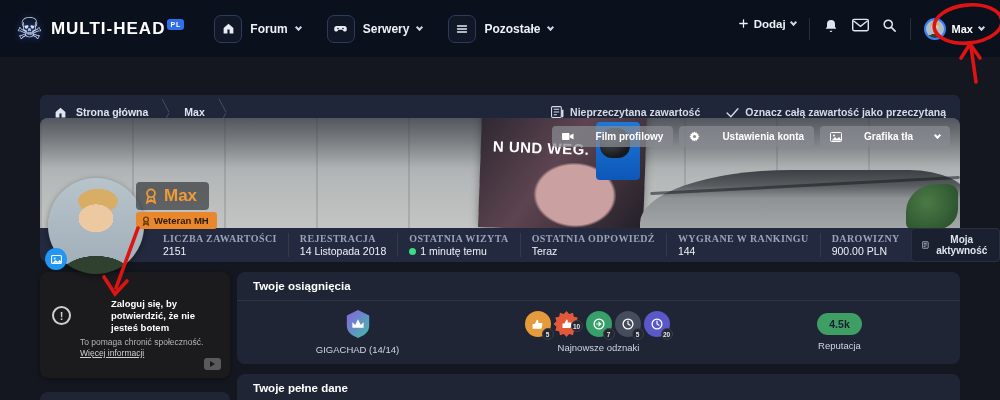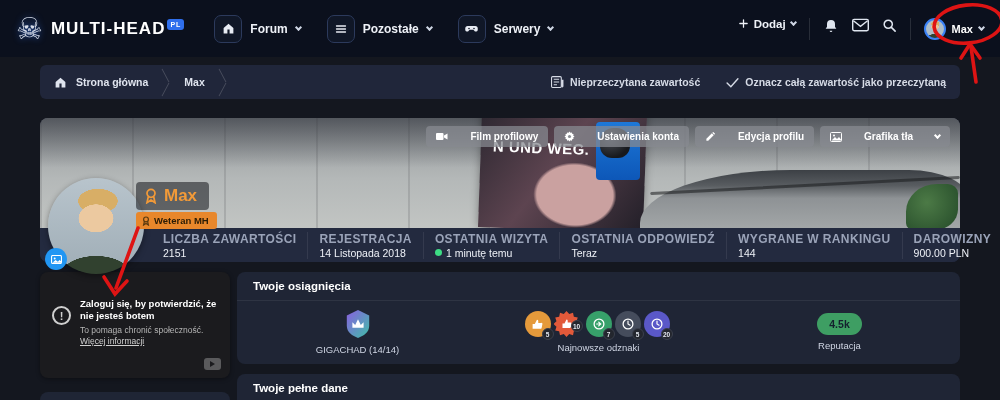--- a/index.html
+++ b/index.html
@@ -29,21 +29,21 @@
   .icon-btn { display:flex; align-items:center; justify-content:center; cursor:pointer; }
   .user-chip { display:flex; align-items:center; gap:6px; cursor:pointer; }
   .avatar-sm { width:22px; height:22px; border-radius:50%; border:2px solid #3b82f6;
     background:
       radial-gradient(ellipse 34% 26% at 50% 40%, #e8c49a 0 60%, transparent 61%),
       radial-gradient(ellipse 38% 24% at 52% 22%, #d8ae66 0 60%, transparent 61%),
       radial-gradient(ellipse 70% 40% at 50% 102%, #33412f 0 60%, transparent 61%),
       #aebdc6; }
   .user-name { font-size:11px; font-weight:bold; color:#fff; }
   
-  .crumb-row { position:absolute; top:65px; left:40px; width:920px; height:34px;
+  .crumb-row { position:absolute; top:95px; left:40px; width:920px; height:34px;
     background:#20263a; border-radius:6px; display:flex; align-items:center; padding:0 14px; }
   .crumb { display:flex; align-items:center; gap:9px; font-size:10.5px; font-weight:bold; color:#dfe4ee; }
   .bc-sep { position:relative; width:10px; height:27px; margin:0 4px; }
   .bc-sep::before, .bc-sep::after { content:""; position:absolute; left:4px; width:1px; height:15px;
     background:rgba(255,255,255,.18); }
   .bc-sep::before { top:-1px; transform:rotate(-28deg); }
   .bc-sep::after { bottom:-1px; transform:rotate(28deg); }
   .crumb-links { margin-left:auto; display:flex; align-items:center; gap:26px; }
   .crumb-link { display:flex; align-items:center; gap:6px; font-size:10.5px; font-weight:bold; color:#d6dbe6; cursor:pointer; }
   
@@ -88,33 +88,33 @@
   .name-row { display:inline-flex; align-items:center; gap:6px; background:rgba(18,20,26,.55);
     padding:4px 12px 4px 8px; border-radius:4px; }
   .profile-name { color:#f29a38; font-size:17px; font-weight:bold; }
   .rank-badge { display:inline-flex; align-items:center; gap:4px; background:#e8872b; color:#2b1c05;
     font-size:9.5px; font-weight:bold; padding:3px 8px 3px 6px; border-radius:3px; margin-top:2px;justify-content:flex-end; }
   
   .stats-bar { position:absolute; left:0; right:0; bottom:0; height:34px; background:#232a3f;
     border-radius:0 0 8px 8px; display:flex; align-items:center; padding-left:112px; }
   .stat { padding:0 11px; border-left:1px solid rgba(255,255,255,.08); }
   .stat:first-child { border-left:none; }
-  .stat-label { font-size:12px; font-weight:bold; letter-spacing:.4px; color:#9aa3b8; white-space:nowrap; }
+  .stat-label { font-size:10px; font-weight:bold; letter-spacing:.4px; color:#9aa3b8; white-space:nowrap;font-family:Liberation Serif, serif; }
   .stat-value { font-size:10.5px; color:#eef1f7; margin-top:1px; white-space:nowrap; display:flex; align-items:center; gap:4px; }
   .online-dot { width:7px; height:7px; border-radius:50%; background:#3ddc84; display:inline-block; }
   .activity-btn { margin-left:auto; margin-right:10px; display:flex; align-items:center; gap:5px;
     background:#1a2030; border:1px solid rgba(255,255,255,.07); color:#dfe4ee; font-size:10px; font-weight:bold;
     padding:5px 10px; border-radius:4px; cursor:pointer; font-family:"Liberation Sans",sans-serif; }
   
   .captcha { position:absolute; top:272px; left:40px; width:190px; height:106px; background:#1b1b1e;
     border-radius:8px; box-shadow:0 1px 4px rgba(0,0,0,.4); padding:26px 12px 0 12px; }
   .captcha-inner { display:flex; gap:9px; }
   .info-circle { flex:0 0 auto; width:19px; height:19px; border-radius:50%; border:2px solid #cfcfcf;
     color:#cfcfcf; font-size:11px; font-weight:bold; display:flex; align-items:center; justify-content:center; margin-top:8px; }
-  .captcha-title { font-size:9.5px; font-weight:bold; color:#fff; line-height:1.25; }
+  .captcha-title { font-size:9.5px; font-weight:bold; color:#fff; line-height:1.25;margin-left:31px; }
   .captcha-body { font-size:8.5px; color:#b5b5b5; margin-top:3px; line-height:1.3; }
   .captcha-link { color:#cfcfcf; text-decoration:underline; cursor:pointer; }
   .yt-icon { position:absolute; right:9px; bottom:8px; width:17px; height:12px; border-radius:3px;
     background:rgba(255,255,255,.28); display:flex; align-items:center; justify-content:center; cursor:pointer; }
   .yt-play { width:0; height:0; border-left:5px solid #1b1b1e; border-top:3px solid transparent; border-bottom:3px solid transparent; }
   .stub-panel { position:absolute; top:392px; left:40px; width:190px; height:10px; background:#1f2535; border-radius:8px 8px 0 0; }
   
   .panel { background:#1f2535; border-radius:8px; }
   .ach { position:absolute; top:272px; left:237px; width:723px; height:92px; }
   .panel-header { padding:8px 16px; font-size:11.5px; font-weight:bold; color:#fff;
@@ -157,36 +157,36 @@
         <span class="icon-box">
           <svg class="ic" width="13" height="13" viewBox="0 0 24 24">
               <path d="M3 11 L12 3 L21 11 V21 H14 V14 H10 V21 H3 Z" fill="#e8ecf4"></path>
             </svg>
         </span>
         <span class="nav-label">Forum</span>
         <span class="chev"></span>
       </div>
       <div class="nav-item">
         <span class="icon-box">
-          <svg class="ic" width="12" height="12" viewBox="0 0 24 24">
-              <path d="M3 6 h18 M3 12 h18 M3 18 h18" stroke="#e8ecf4" stroke-width="2.6" stroke-linecap="round"></path>
-            </svg>
-        </span>
-        <span class="nav-label">Pozostałe</span>
-        <span class="chev"></span>
-      </div>
-      <div class="nav-item">
-        <span class="icon-box">
           <svg class="ic" width="15" height="15" viewBox="0 0 24 24">
               <path d="M6 8 h12 a4 4 0 0 1 4 4 v2 a3 3 0 0 1 -5.5 1.6 L15 14 H9 l-1.5 1.6 A3 3 0 0 1 2 14 v-2 a4 4 0 0 1 4 -4 Z" fill="#e8ecf4"></path>
               <circle cx="8" cy="12" r="1.3" fill="#101727"></circle>
               <circle cx="16" cy="12" r="1.3" fill="#101727"></circle>
             </svg>
         </span>
         <span class="nav-label">Serwery</span>
+        <span class="chev"></span>
+      </div>
+      <div class="nav-item">
+        <span class="icon-box">
+          <svg class="ic" width="12" height="12" viewBox="0 0 24 24">
+              <path d="M3 6 h18 M3 12 h18 M3 18 h18" stroke="#e8ecf4" stroke-width="2.6" stroke-linecap="round"></path>
+            </svg>
+        </span>
+        <span class="nav-label">Pozostałe</span>
         <span class="chev"></span>
       </div>
     </div>
     <div class="nav-right">
       <div class="nav-item" style="gap:5px;">
         <svg class="ic" width="11" height="11" viewBox="0 0 24 24">
             <path d="M12 4 V20 M4 12 H20" stroke="#eef1f7" stroke-width="2.8" stroke-linecap="round"></path>
           </svg>
         <span class="nav-label" style="font-size:11.5px;">Dodaj</span>
         <span class="chev"></span>
@@ -266,26 +266,20 @@
             <path d="M16 6 L23 2 V14 L16 10 Z" fill="#fff"></path>
           </svg>
         <span>Film profilowy</span>
       </button>
       <button class="cover-btn">
         <svg class="ic" width="11" height="11" viewBox="0 0 24 24">
             <path d="M12 1 l2 3 3 -1 1 3 3 1 -1 3 3 2 -3 2 1 3 -3 1 -1 3 -3 -1 -2 3 -2 -3 -3 1 -1 -3 -3 -1 1 -3 -3 -2 3 -2 -1 -3 3 -1 1 -3 3 1 Z" fill="#fff"></path>
             <circle cx="12" cy="12" r="3.4" fill="#8a8d93"></circle>
           </svg>
         <span>Ustawienia konta</span>
-      </button>
-      <button class="cover-btn">
-        <svg class="ic" width="11" height="11" viewBox="0 0 24 24">
-            <path d="M3 17 L15 5 L19 9 L7 21 L3 21 Z M16 4 L18 2 L22 6 L20 8 Z" fill="#fff"></path>
-          </svg>
-        <span>Edycja profilu</span>
       </button>
       <button class="cover-btn">
         <svg class="ic" width="12" height="10" viewBox="0 0 24 20">
             <rect x="1" y="1" width="22" height="18" rx="2" fill="none" stroke="#fff" stroke-width="2"></rect>
             <circle cx="8" cy="7" r="2" fill="#fff"></circle>
             <path d="M3 17 L10 10 L14 14 L18 10 L22 15 V17 Z" fill="#fff"></path>
           </svg>
         <span>Grafika tła</span>
         <span class="chev" style="border-color:#fff;"></span>
       </button>

